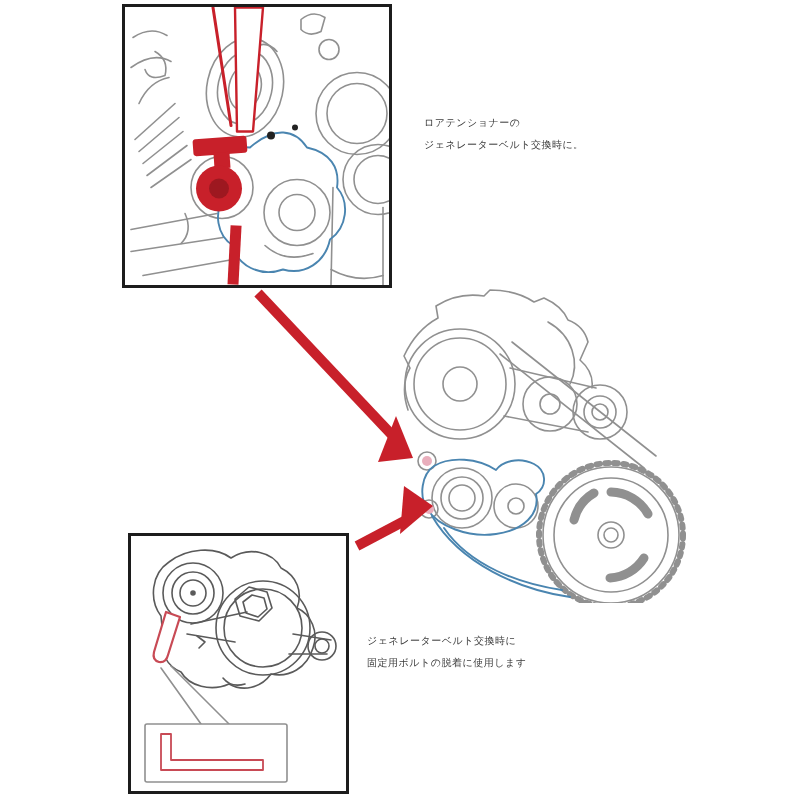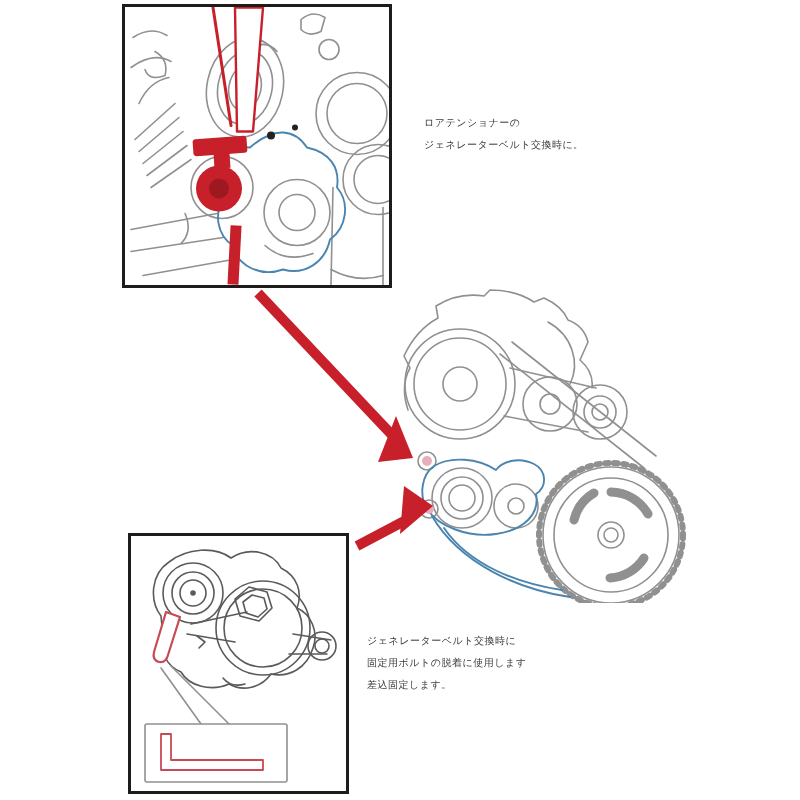--- a/index.html
+++ b/index.html
@@ -204,16 +204,15 @@
       <path class="pin" d="M35,76 L23,116 Q21,124 28,126 Q35,127 37,119 L49,81 Z"></path>
 
       <rect class="gw" x="14" y="188" width="142" height="58" rx="2"></rect>
       <path class="pinL" d="M30,198 L30,234 L132,234 L132,224 L40,224 L40,198 Z"></path>
     </svg>
   </div>
 
   <div class="note note-lower">
     <div>ジェネレーターベルト交換時に</div>
     <div>固定用ボルトの脱着に使用します</div>
-    <div>差込固定します。</div>
   </div>
 
 </div>
 
 </body></html>

